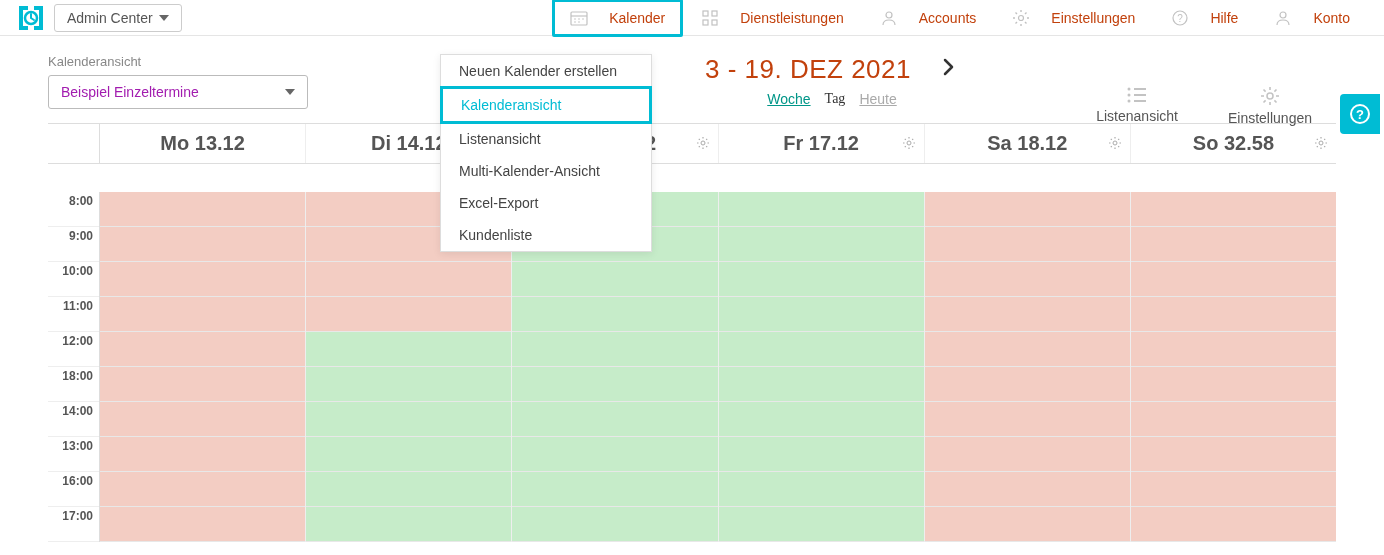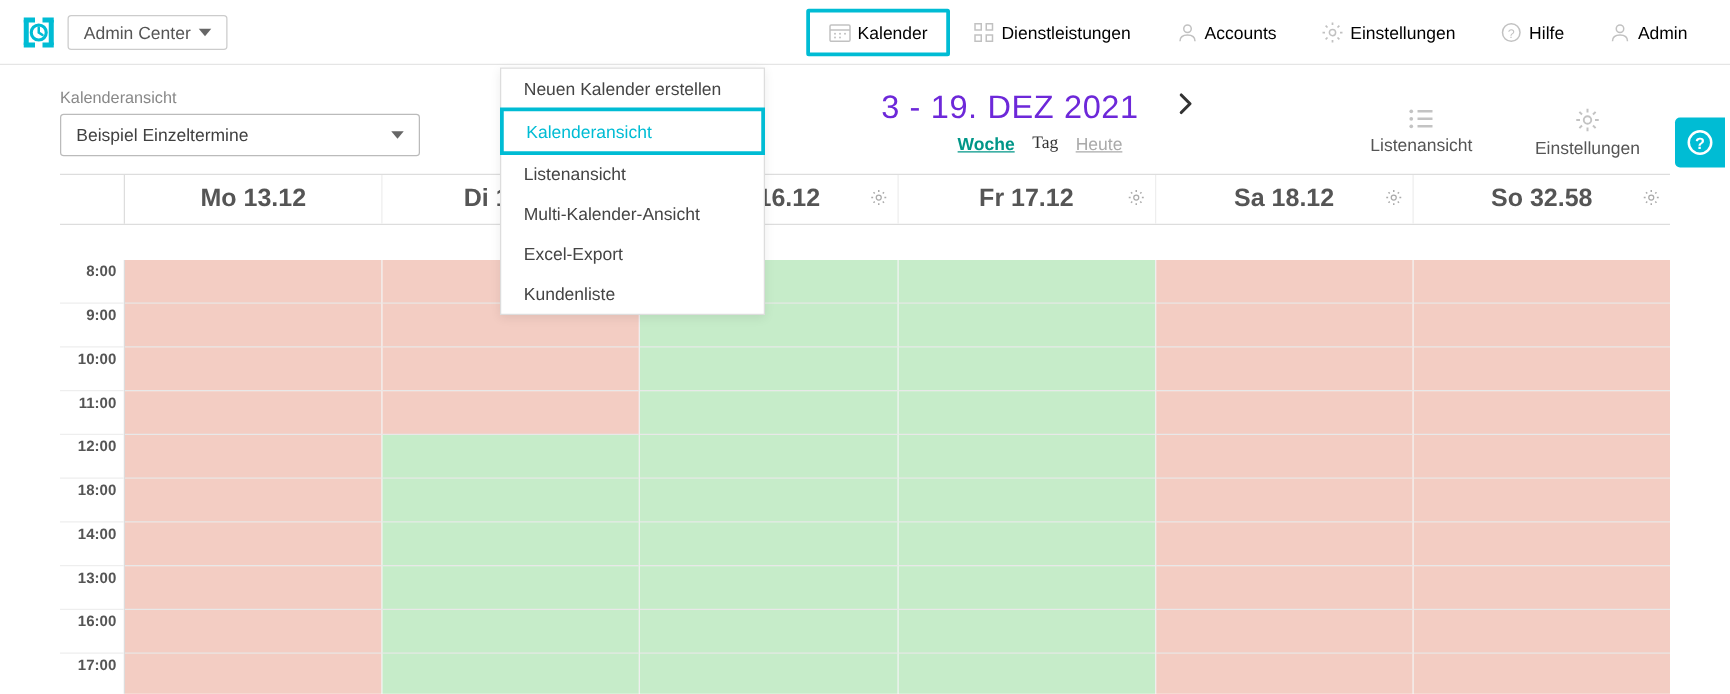--- a/index.html
+++ b/index.html
@@ -1,52 +1,52 @@
 <!DOCTYPE html>
 <html><head>
   <meta charset="utf-8">
   <style>
     * { box-sizing: border-box; margin: 0; padding: 0; }
     body { font-family: -apple-system, BlinkMacSystemFont, "Segoe UI", Arial, sans-serif; font-size: 14px; color: #333; background: #fff; width: 1384px; height: 555px; overflow: hidden; position: relative; }
 
     
-    .topbar { display: flex; align-items: center; height: 52px; border-bottom: 1px solid #e5e5e5; padding: 0 16px; gap: 8px; }
+    .topbar { display: flex; align-items: center; height: 36px; border-bottom: 1px solid #e5e5e5; padding: 0 16px; gap: 8px; }
     .logo { width: 30px; height: 30px; display: flex; align-items: center; justify-content: center; }
     .admin-center { border: 1px solid #ccc; border-radius: 3px; padding: 5px 12px; display: flex; align-items: center; gap: 6px; cursor: pointer; color: #555; }
     .nav-spacer { flex: 1; }
     .nav-links { display: flex; align-items: center; gap: 0; }
-    .nav-item { display: flex; align-items: center; gap: 5px; padding: 10px 18px; color: #000000; cursor: pointer; font-size: 14px; }
+    .nav-item { display: flex; align-items: center; gap: 21px; padding: 10px 18px; color: #c2410c; cursor: pointer; font-size: 14px; }
     .nav-item svg { opacity: 0.6; }
     .nav-item.highlighted { border: 3px solid #00bcd4; border-radius: 2px; padding: 7px 15px; }
 
     
     .content { display: flex; padding: 18px 48px 0 48px; gap: 0; position: relative; }
 
     .sidebar-left { width: 280px; flex-shrink: 0; }
     .sidebar-label { color: #888; font-size: 13px; margin-bottom: 6px; }
-    .calendar-select { width: 288px; border: 1px solid #bbb; border-radius: 3px; padding: 8px 12px; display: flex; align-items: center; justify-content: space-between; cursor: pointer; color: #404040; }
+    .calendar-select { width: 260px; border: 1px solid #bbb; border-radius: 3px; padding: 8px 12px; display: flex; align-items: center; justify-content: space-between; cursor: pointer; color: #a21caf; }
 
     .main-area { flex: 1; }
     .calendar-header { display: flex; align-items: center; gap: 24px; margin-bottom: 6px; justify-content: center; position: relative; }
     .date-nav { display: flex; align-items: center; gap: 28px; }
-    .date-title { font-size: 26px; font-weight: 400; color: #6d28d9; letter-spacing: 0.5px; }
+    .date-title { font-size: 26px; font-weight: 400; color: #c2410c; letter-spacing: 0.5px; }
     .chevron { cursor: pointer; color: #444; font-size: 18px; padding: 4px; }
 
     .view-toggle { display: flex; gap: 14px; margin-bottom: 16px; justify-content: center; font-size: 14px; }
     .view-toggle span { cursor: pointer; }
-    .view-active { color: #009688; text-decoration: underline; font-weight: 700; }
+    .view-active { color: #009688; text-decoration: underline; font-weight: 400; }
     .view-inactive { color: #333; font-family: Liberation Serif, serif; }
     .view-today { color: #aaa; text-decoration: underline; }
 
     .right-actions { position: absolute; right: 72px; top: 86px; display: flex; gap: 50px; }
     .right-action { display: flex; flex-direction: column; align-items: center; gap: 4px; color: #555; cursor: pointer; font-size: 14px; }
     .right-action svg { opacity: 0.5; }
 
     
-    .dropdown { position: absolute; left: 400px; top: 54px; width: 212px; background: #fff; border: 1px solid #ddd; box-shadow: 0 2px 8px rgba(0,0,0,0.08); z-index: 100; }
+    .dropdown { position: absolute; left: 440px; top: 54px; width: 212px; background: #fff; border: 1px solid #ddd; box-shadow: 0 2px 8px rgba(0,0,0,0.08); z-index: 100; }
     .dropdown-item { padding: 8px 18px; cursor: pointer; color: #444; font-size: 14px; }
     .dropdown-item.active-item { color: #00bcd4; border: 3px solid #00bcd4; margin: -1px; position: relative; }
 
     
     .calendar-wrap { margin: 0 48px; }
     .calendar-grid { border-top: 1px solid #ddd; }
     .day-header-row { display: flex; border-bottom: 1px solid #ddd; }
     .time-col-header { width: 52px; flex-shrink: 0; border-right: 1px solid #ddd; }
     .day-header { flex: 1; display: flex; align-items: center; justify-content: center; gap: 8px; padding: 8px 4px; font-weight: 600; color: #555; font-size: 20px; border-right: 1px solid #eee; position: relative; }
     .day-header:last-child { border-right: none; }
@@ -128,21 +128,21 @@
           <circle cx="9" cy="9" r="7" fill="none" stroke="#999" stroke-width="1.2"></circle>
           <text x="9" y="13" text-anchor="middle" font-size="10" fill="#999">?</text>
         </svg>
       <span>Hilfe</span>
     </div>
     <div class="nav-item">
       <svg width="18" height="18" viewBox="0 0 18 18">
           <circle cx="9" cy="6" r="3" fill="none" stroke="#999" stroke-width="1.2"></circle>
           <path d="M3 16 Q3 11 9 11 Q15 11 15 16" fill="none" stroke="#999" stroke-width="1.2"></path>
         </svg>
-      <span>Admin</span>
+      <span>Konto</span>
     </div>
   </div>
 </div>
 
 <div class="dropdown">
   <div class="dropdown-item">Neuen Kalender erstellen</div>
   <div class="dropdown-item active-item">Kalenderansicht</div>
   <div class="dropdown-item">Listenansicht</div>
   <div class="dropdown-item">Multi-Kalender-Ansicht</div>
   <div class="dropdown-item">Excel-Export</div>

